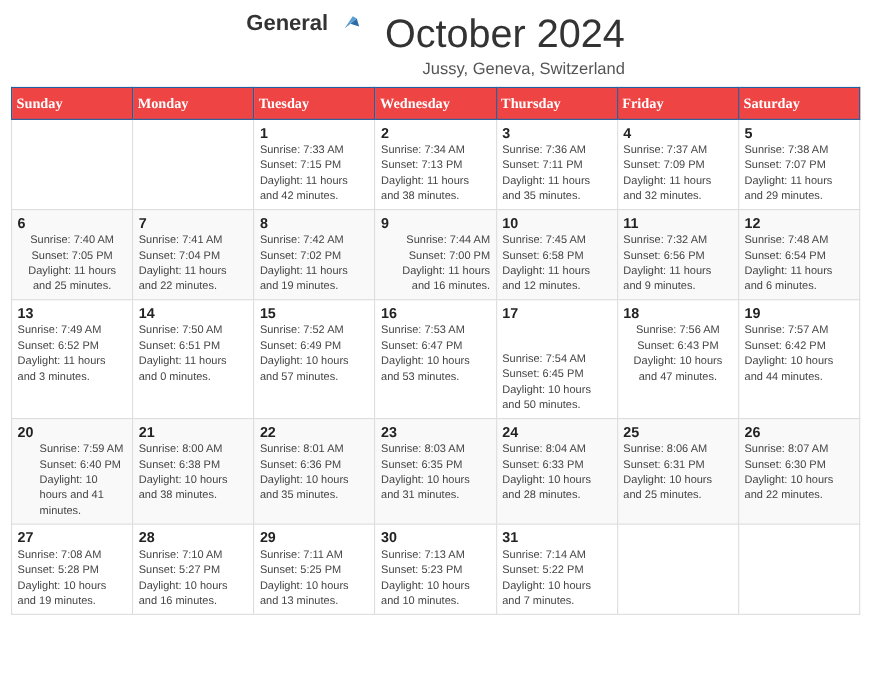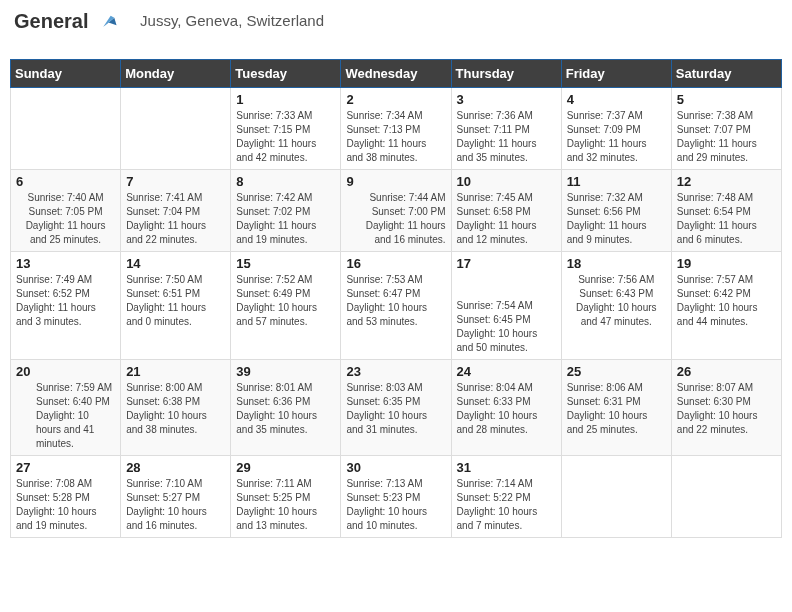--- a/index.html
+++ b/index.html
@@ -5,23 +5,23 @@
     * { box-sizing: border-box; margin: 0; padding: 0; }
     body {
       font-family: Arial, sans-serif;
       background: #fff;
       width: 792px;
       min-height: 612px;
       padding: 10px;
     }
     .header {
       display: flex;
-      justify-content: flex-start;
+      justify-content: center;
       align-items: flex-start;
-      margin-bottom: 25px;
+      margin-bottom: 8px;
       padding: 0 4px;
       gap: 22px;
     }
     .logo {
       display: flex;
       align-items: center;
     }
     .title-block {
       text-align: right;
     }
@@ -34,27 +34,28 @@
       font-size: 15px;
       color: #555;
       margin-top: 2px;
     }
     .calendar {
       width: 100%;
       border-collapse: collapse;
       border: 1px solid #ccc;
     }
     .calendar th {
-      background-color: #404040;
+      background-color: #ef4444;
       color: #fff;
       font-size: 13px;
       font-weight: bold;
       padding: 6px 4px;
       text-align: left;
       border: 1px solid #2060a0;
+      font-family: Liberation Serif, serif;
     }
     .calendar td {
       vertical-align: top;
       padding: 4px 5px;
       font-size: 10.5px;
       color: #333;
       border: 1px solid #ddd;
       width: 110px;
       min-height: 80px;
       background: #fff;
@@ -91,20 +92,21 @@
           <svg width="22" height="22" viewBox="0 0 30 30" style="vertical-align:middle; margin-left:2px;">
             <polygon points="10,20 25,8 28,18 16,14" fill="#2e6da4"></polygon>
             <polygon points="10,20 20,5 25,8" fill="#5a9fd4"></polygon>
           </svg>
         </div>
         <div></div>
       </div>
     </div>
   </div>
   <div class="title-block">
+    <div class="month-title">October 2024</div>
     <div class="location">Jussy, Geneva, Switzerland</div>
   </div>
 </div>
 
 <table class="calendar">
   <thead>
     <tr>
     <th>Sunday</th>
         <th>Monday</th>
         <th>Tuesday</th>
@@ -244,21 +246,21 @@
 Sunset: 6:40 PM
 Daylight: 10 hours and 41 minutes.</div>
         </td>
         <td>
           <span class="day-num">21</span>
           <div class="day-info" style="white-space: pre-line;">Sunrise: 8:00 AM
 Sunset: 6:38 PM
 Daylight: 10 hours and 38 minutes.</div>
         </td>
         <td>
-          <span class="day-num">39</span>
+          <span class="day-num">22</span>
           <div class="day-info" style="white-space: pre-line;">Sunrise: 8:01 AM
 Sunset: 6:36 PM
 Daylight: 10 hours and 35 minutes.</div>
         </td>
         <td>
           <span class="day-num">23</span>
           <div class="day-info" style="white-space: pre-line;">Sunrise: 8:03 AM
 Sunset: 6:35 PM
 Daylight: 10 hours and 31 minutes.</div>
         </td>

